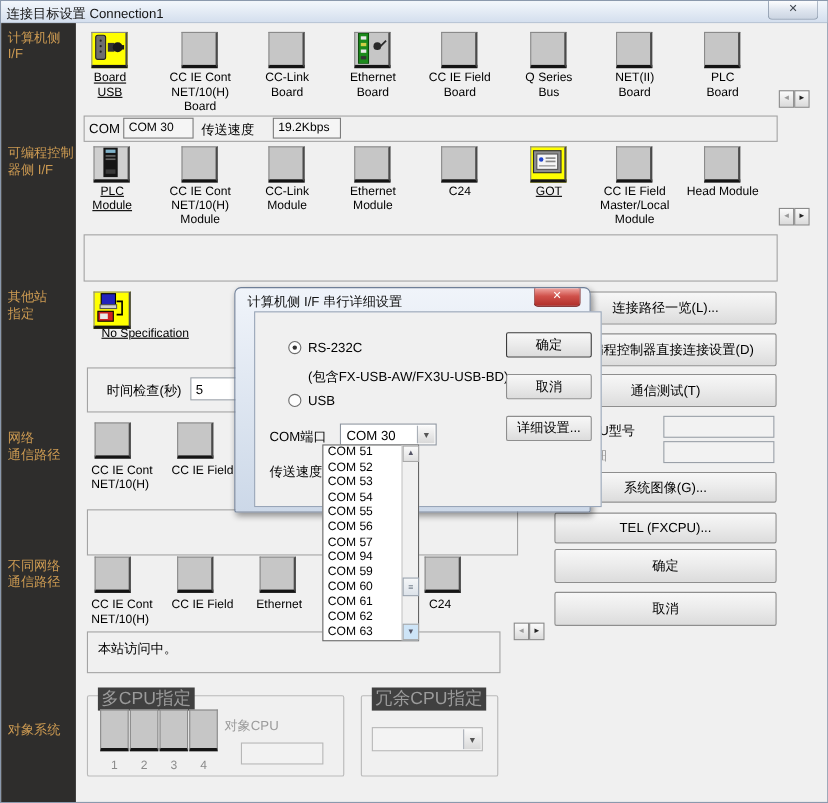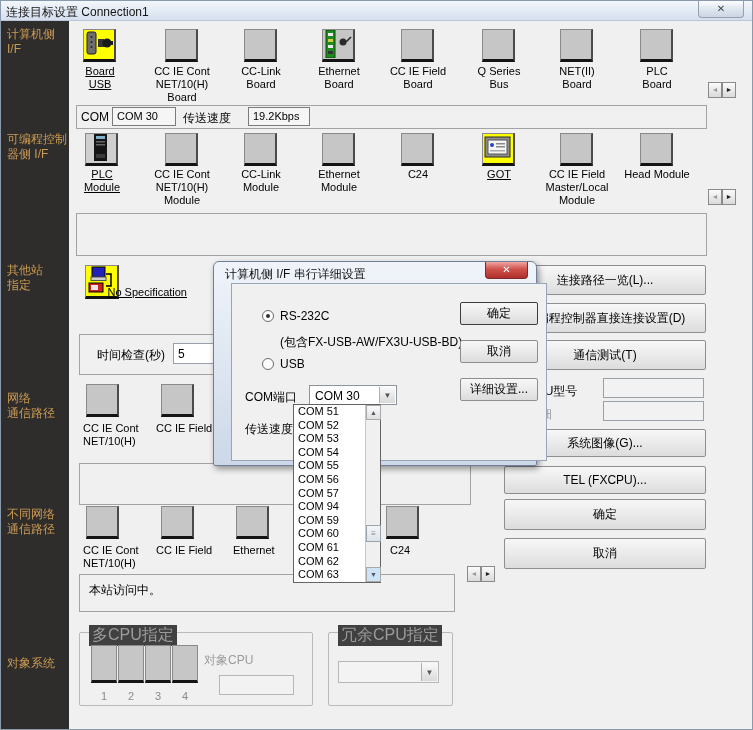--- a/index.html
+++ b/index.html
@@ -188,21 +188,21 @@
 
   <div class="sq hl" style="left:84px;top:264px;width:34px;height:34px">
     <svg width="30" height="29" viewBox="0 0 30 29">
       <rect x="6" y="1" width="13" height="10" fill="#2222bb" stroke="#000"></rect>
       <rect x="5" y="11" width="15" height="3.5" fill="#cfcfcf" stroke="#555"></rect>
       <path d="M20 8 L25 8 L25 20 L20 20" stroke="#000" stroke-width="1.5" fill="none"></path>
       <rect x="3" y="17" width="14" height="9" fill="#cc2222" stroke="#000"></rect>
       <rect x="5" y="19" width="7" height="5" fill="#e8e8e8"></rect>
     </svg>
   </div>
-  <div class="ilbl sel" style="left:76px;top:285px;width:110px;text-align:right">No Specification</div>
+  <div class="ilbl sel" style="left:76px;top:296px;width:110px;text-align:center">No Specification</div>
 
   <div class="panel" style="left:78px;top:333px;width:392px;height:41px"></div>
   <div class="slbl" style="left:96px;top:346px">时间检查(秒)</div>
   <input class="tin" style="left: 172px; top: 342px; width: 110px; height: 21px; background: rgb(255, 255, 255); font-size: 12px; padding-left: 4px;" value="5">
 
   <div class="sq" style="left:85px;top:383px"></div>
   <div class="ilbl la" style="left:82px;top:421px">CC IE Cont
 NET/10(H)</div>
   <div class="sq" style="left:160px;top:383px"></div>
   <div class="ilbl la" style="left:155px;top:421px">CC IE Field</div>

